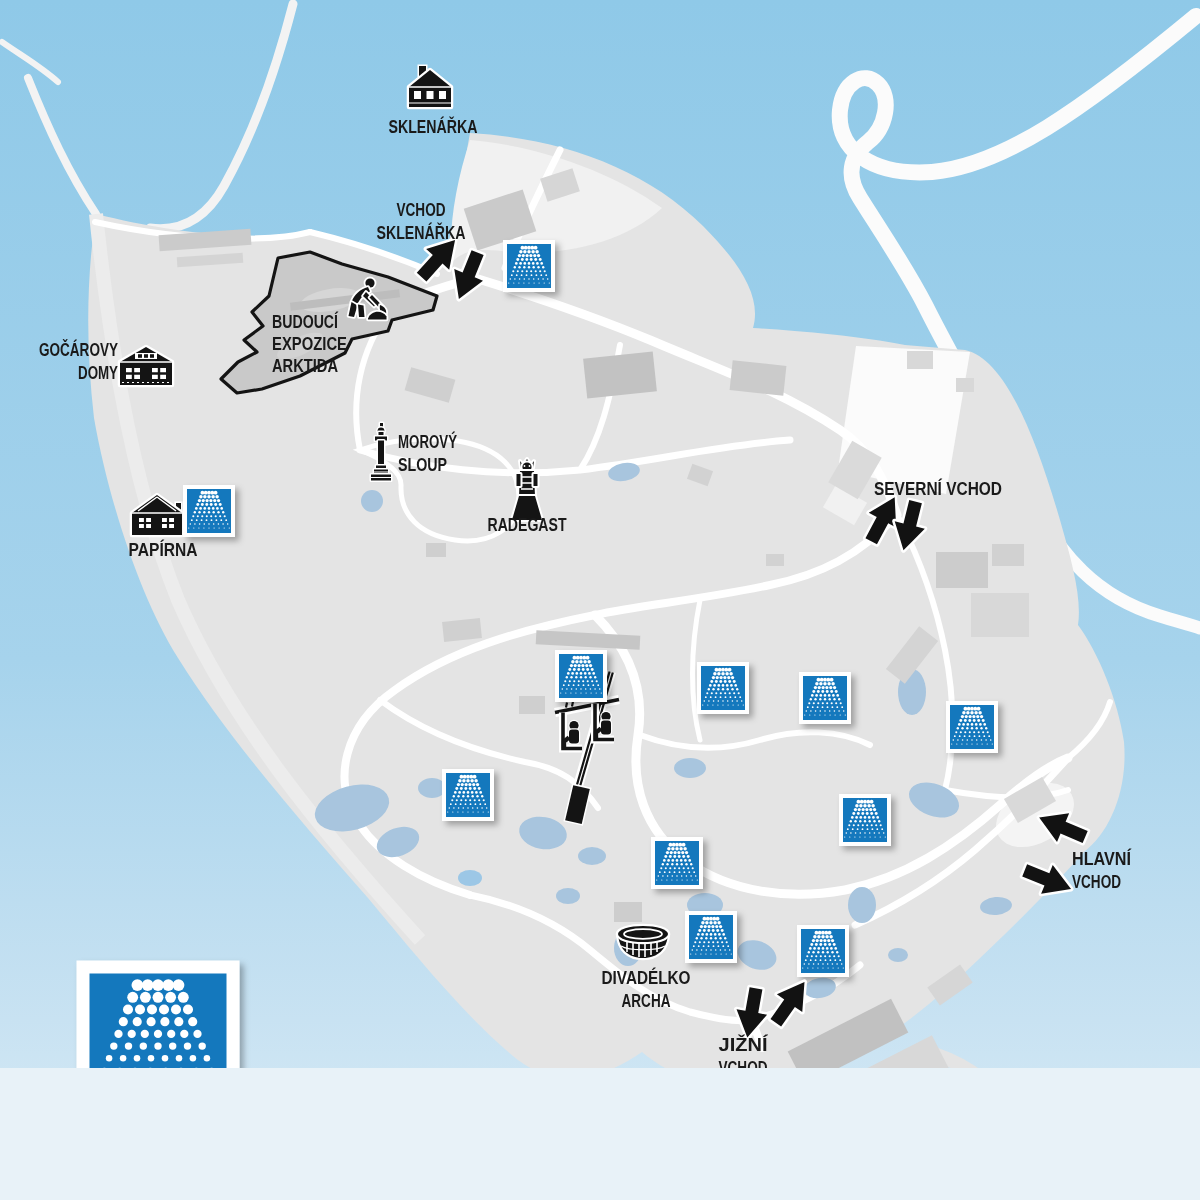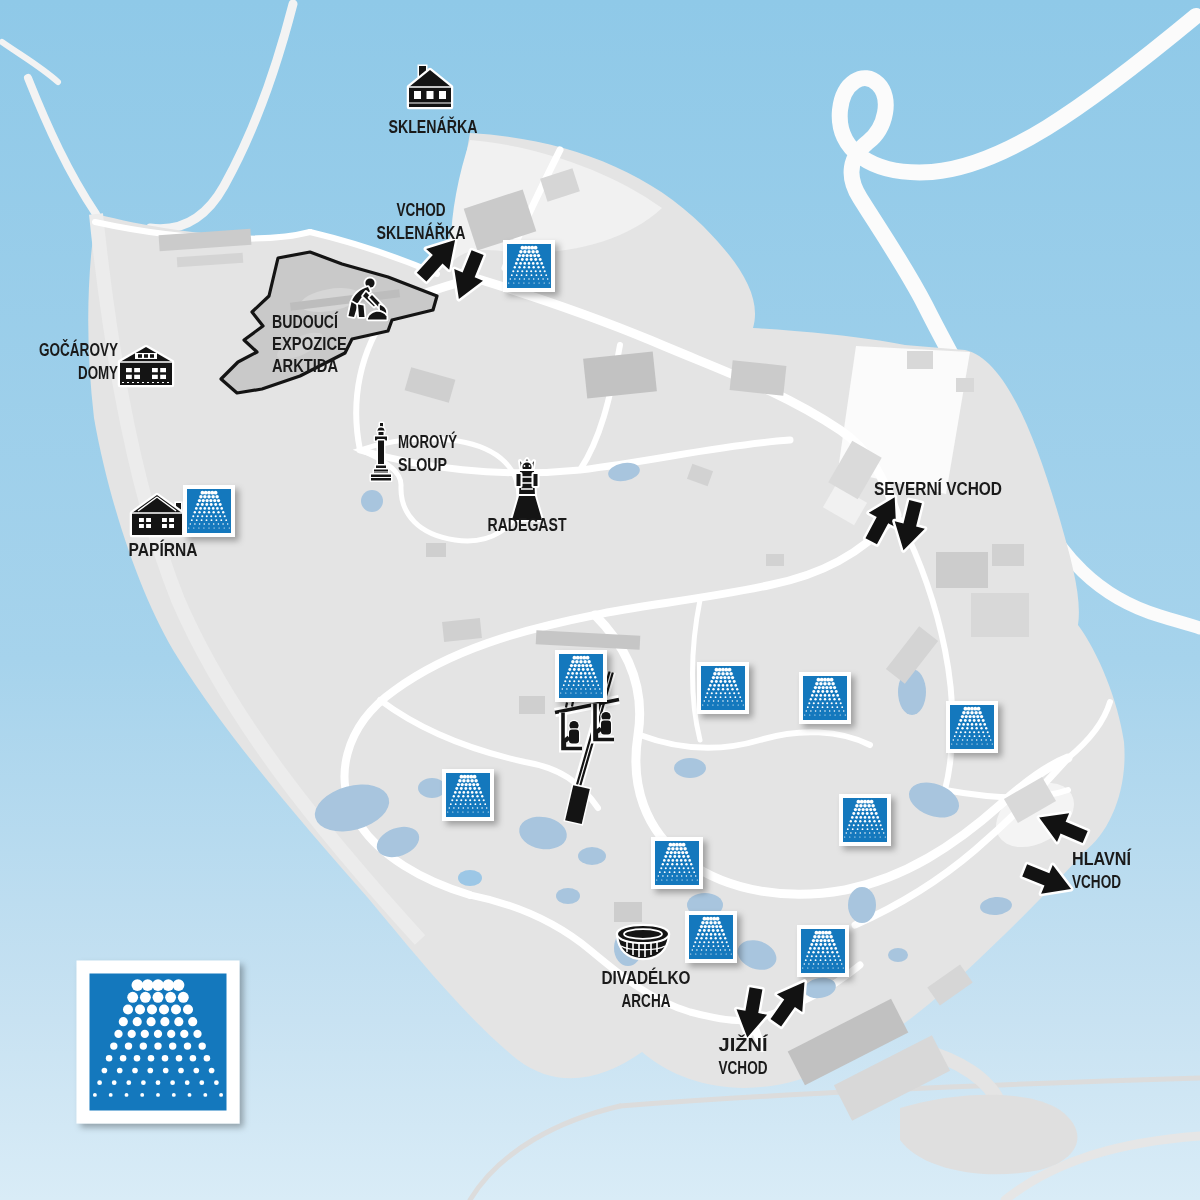--- a/index.html
+++ b/index.html
@@ -1,17 +1,17 @@
 <!DOCTYPE html>
 <html><head>
 <meta charset="utf-8">
 <style>
   html,body{margin:0;padding:0;background:#e8f2f8;}
   .stage{
-    position:relative;width:1200px;height:1200px;overflow:hidden;
+    position:relative;width:1200px;height:1068px;overflow:hidden;
     font-family:"Liberation Sans","DejaVu Sans",sans-serif;
   }
   svg{display:block}
   text{
     font-family:"Liberation Sans","DejaVu Sans",sans-serif;
     font-weight:700;
     fill:#1a1a1a;
   }
 </style>
 </head>

